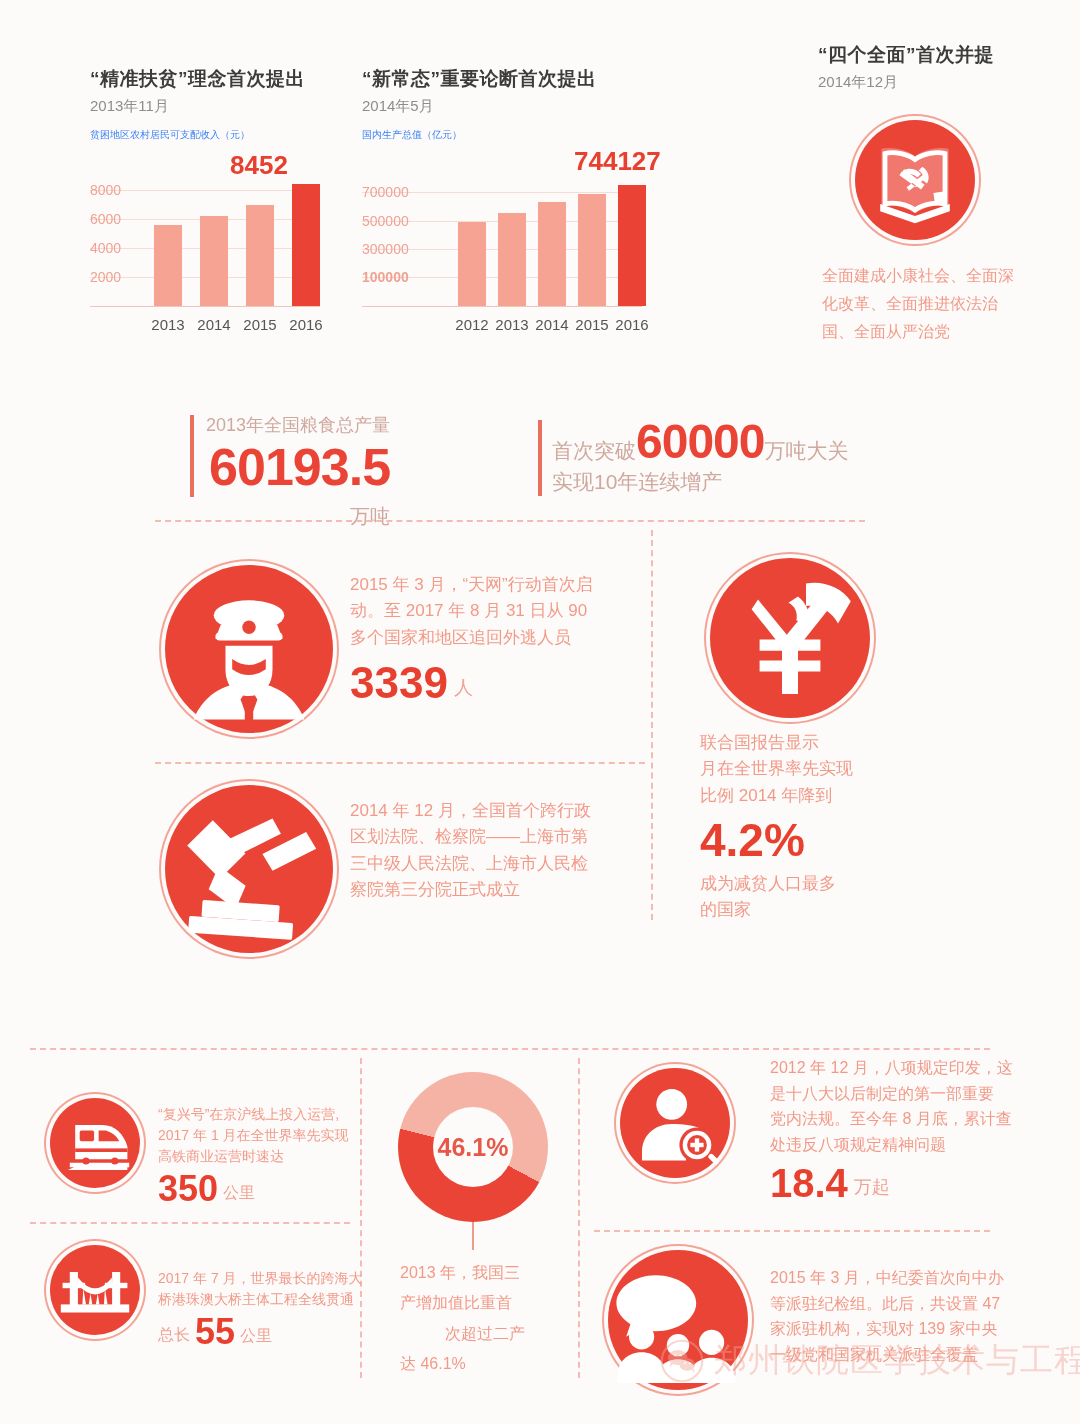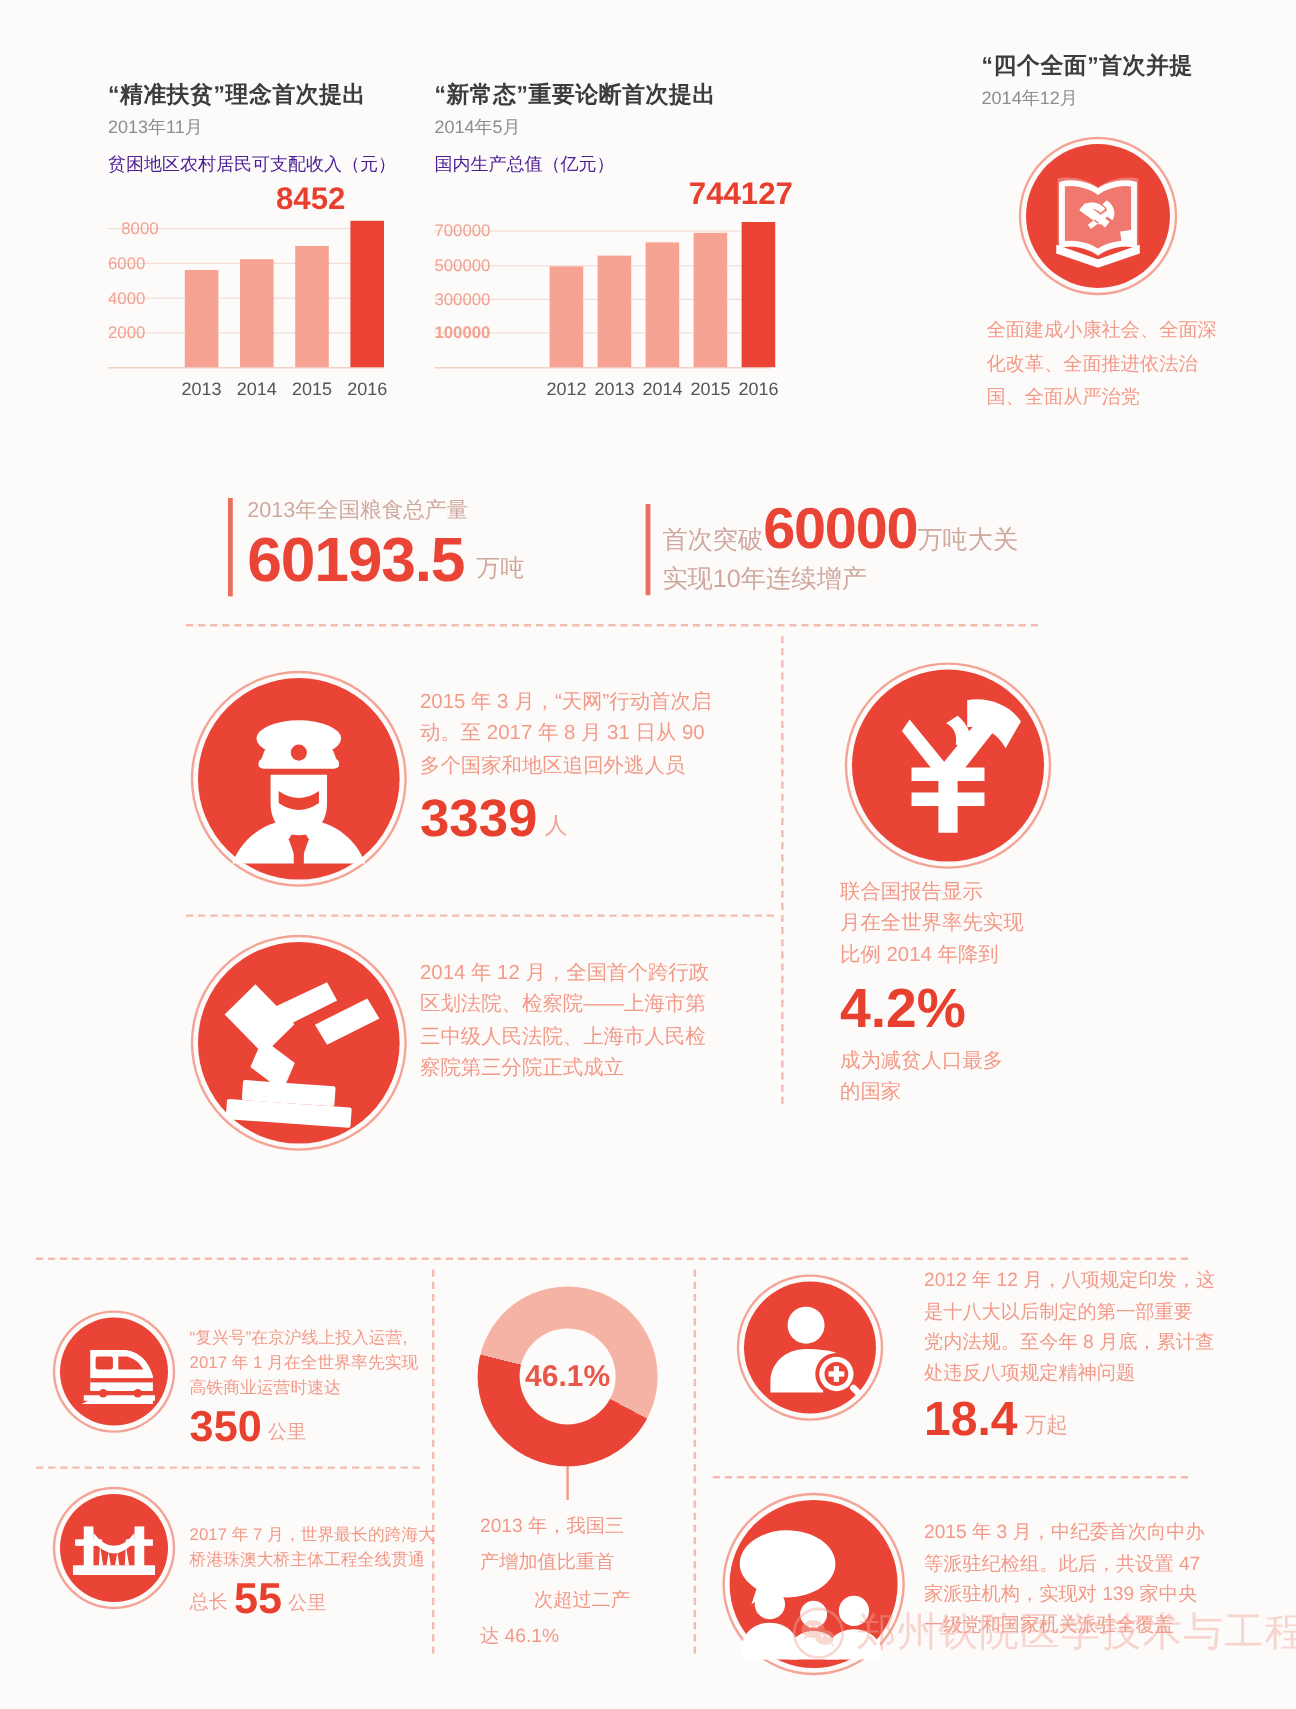--- a/index.html
+++ b/index.html
@@ -15,21 +15,21 @@
 
   
   .abs { position: absolute; }
 
   
   .sec-title { font-size: 19px; font-weight: bold; color: #3c3c3c; letter-spacing: .5px; white-space: nowrap; }
   .sec-sub   { font-size: 15px; color: #8d8d8d; margin-top: 5px; }
 
   
   .chart-box { position: absolute; }
-  .chart-caption { font-size: 15px; color: #4c1d95; white-space: nowrap; }
+  .chart-caption { font-size: 10px; color: #3b82f6; white-space: nowrap; }
   .plot { position: relative; }
   .gridline { position: absolute; left: 0; height: 1px; background: #f6dcd5; }
   .ytick { position: absolute; font-size: 14px; color: #f0a293; transform: translateY(-50%); white-space: nowrap; }
   .bar { position: absolute; bottom: 0; background: #f6a393; }
   .bar.hi { background: #ea4335; }
   .xlab { position: absolute; font-size: 15px; color: #555; text-align: center; }
   .bigval { position: absolute; font-size: 26px; font-weight: bold; color: #e8402f; white-space: nowrap; }
 
   
   .circ {
@@ -80,21 +80,21 @@
     <div class="bigval" style="left:140px; top:22px;">8452</div>
 
     <div class="plot" style="position:absolute; left:0; top:48px; width:250px; height:130px;">
 
       <div class="gridline" style="top:14px;  width:230px;"></div>
       <div class="gridline" style="top:43px;  width:230px;"></div>
       <div class="gridline" style="top:72px;  width:230px;"></div>
       <div class="gridline" style="top:101px; width:230px;"></div>
       <div class="gridline" style="top:130px; width:230px; background:#efc6bb;"></div>
 
-      <div class="ytick" style="left:11px; top:14px;">8000</div>
+      <div class="ytick" style="left:0; top:14px;">8000</div>
       <div class="ytick" style="left:0; top:43px;">6000</div>
       <div class="ytick" style="left:0; top:72px;">4000</div>
       <div class="ytick" style="left:0; top:101px;">2000</div>
 
       <div class="bar" style="left:64px;  width:28px; height:81px;"></div>
       <div class="bar" style="left:110px; width:28px; height:90px;"></div>
       <div class="bar" style="left:156px; width:28px; height:101px;"></div>
       <div class="bar hi" style="left:202px; width:28px; height:122px;"></div>
     </div>
 
@@ -160,21 +160,21 @@
 
   <div class="abs" style="left:822px; top:262px; width:210px;">
     <div class="para-w" style="font-size:16px; line-height:1.75;">全面建成小康社会、全面深</div>
     <div class="para-w" style="font-size:16px; line-height:1.75;">化改革、全面推进依法治</div>
     <div class="para-w" style="font-size:16px; line-height:1.75;">国、全面从严治党</div>
   </div>
 
   <div class="bar-left" style="left:190px; top:415px; height:82px;"></div>
   <div class="abs" style="left:206px; top:413px;">
     <div class="stat-label">2013年全国粮食总产量</div>
-    <div style="display:flex; align-items:flex-end; gap:10px; margin-top:4px;">
+    <div style="display:flex; align-items:flex-end; gap:10px; margin-top:4px;flex-direction:column;">
       <span class="stat-huge">60193.5</span>
       <span class="stat-unit" style="padding-bottom:6px;">万吨</span>
     </div>
   </div>
 
   <div class="bar-left" style="left:538px; top:420px; height:76px;"></div>
   <div class="abs" style="left:552px; top:418px;">
     <div style="display:flex; align-items:baseline;">
       <span class="stat-unit" style="font-size:21px;">首次突破</span>
       <span class="stat-huge" style="font-size:48px;">60000</span>

